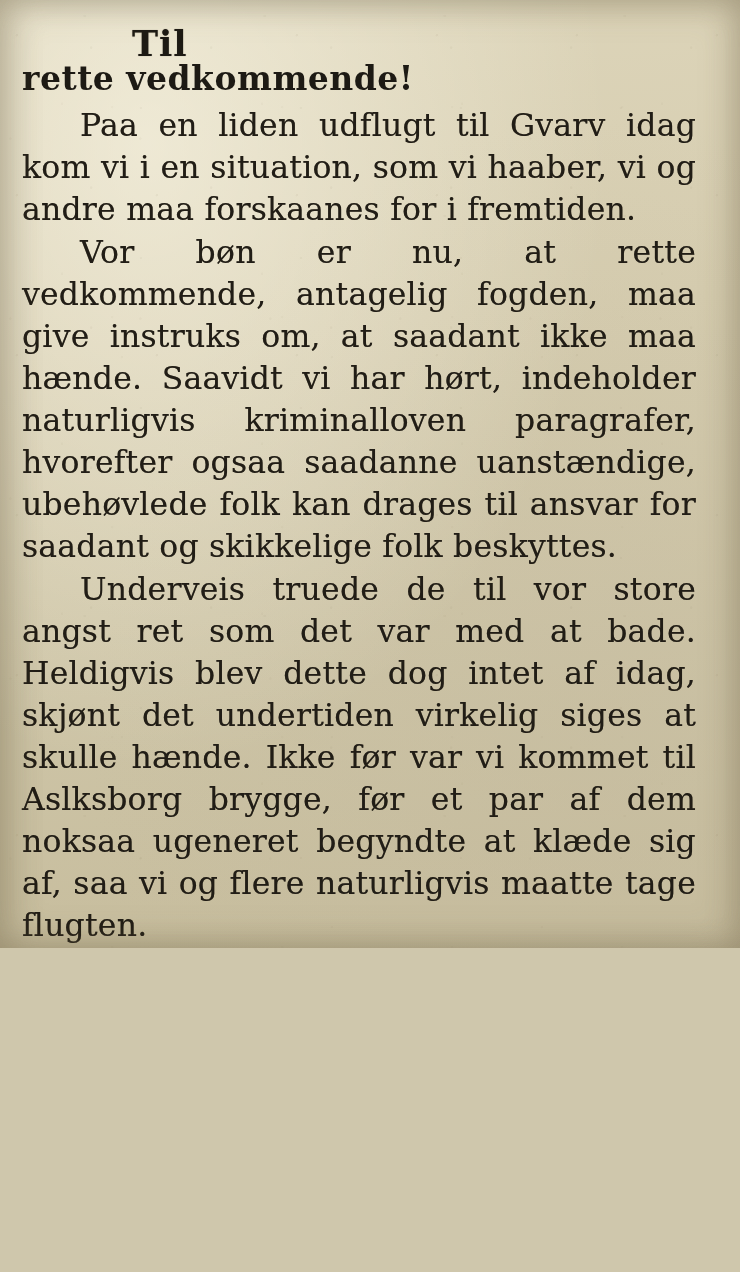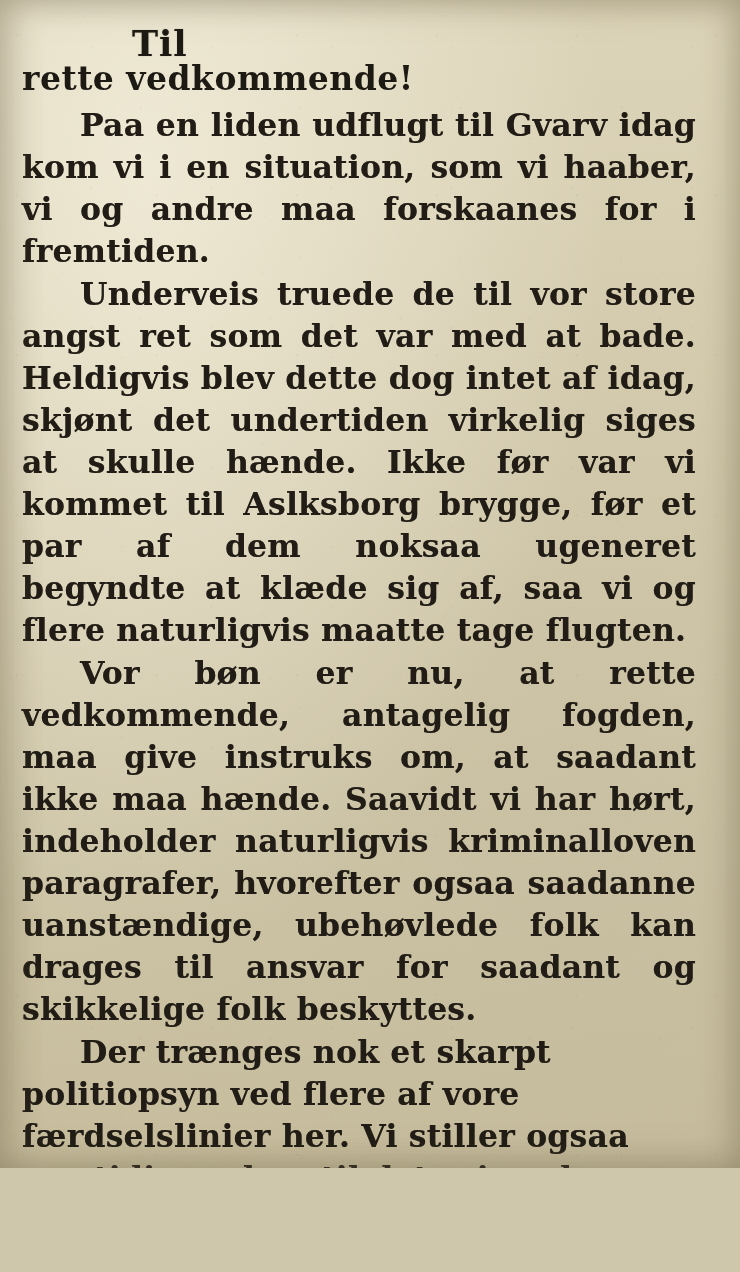--- a/index.html
+++ b/index.html
@@ -9,21 +9,21 @@
   body {
     width: 740px;
     height: 1272px;
     overflow: hidden;
     background: #cfc7ac;
     font-family: "DejaVu Serif", serif;
   }
   .page {
     position: relative;
     width: 740px;
-    height: 1168px;
+    height: 948px;
     background:
       radial-gradient(ellipse at 20% 15%, rgba(255,252,238,0.55) 0%, rgba(255,252,238,0) 55%),
       radial-gradient(ellipse at 80% 80%, rgba(196,186,158,0.45) 0%, rgba(196,186,158,0) 60%),
       linear-gradient(175deg, #ddd5ba 0%, #d6cdb0 35%, #cdc4a6 70%, #c6bc9c 100%);
     box-sizing: border-box;
     overflow: hidden;
   }
   
   .grain {
     position: absolute;
@@ -91,21 +91,21 @@
   .para {
     font-size: 31.5px;
     line-height: 42px;
     letter-spacing: 0.2px;
     text-align: justify;
     text-justify: inter-word;
     color: #211d16;
     text-indent: 58px;
     margin: 0 0 1px 0;
     text-shadow: 0 0 0.6px rgba(40,34,20,0.5);
-    font-weight: 700;
+    font-weight: 400;
   }
   .para:last-of-type {
     text-align: left;
   }
 
   .bleed-through {
     position: absolute;
     left: 100px;
     top: 1196px;
     width: 520px;
@@ -143,22 +143,22 @@
   <div class="grain"></div>
 
   <div class="article fraktur">
     <div class="headline-line">
       <span class="headline-word">Til</span>
     </div>
     <div class="headline-second">rette vedkommende!</div>
 
     <div class="body-text">
       <p class="para">Paa en liden udflugt til Gvarv idag kom vi i en situation, som vi haaber, vi og andre maa forskaanes for i fremtiden.</p>
+      <p class="para">Vor bøn er nu, at rette vedkommende, antagelig fogden, maa give instruks om, at saadant ikke maa hænde. Saavidt vi har hørt, indeholder naturligvis kriminalloven paragrafer, hvorefter ogsaa saadanne uanstændige, ubehøvlede folk kan drages til ansvar for saadant og skikkelige folk beskyttes.</p>
       <p class="para">Underveis truede de til vor store angst ret som det var med at bade. Heldigvis blev dette dog intet af idag, skjønt det undertiden virkelig siges at skulle hænde. Ikke før var vi kommet til Aslksborg brygge, før et par af dem noksaa ugeneret begyndte at klæde sig af, saa vi og flere naturligvis maatte tage flugten.</p>
-      <p class="para">Vor bøn er nu, at rette vedkommende, antagelig fogden, maa give instruks om, at saadant ikke maa hænde. Saavidt vi har hørt, indeholder naturligvis kriminalloven paragrafer, hvorefter ogsaa saadanne uanstændige, ubehøvlede folk kan drages til ansvar for saadant og skikkelige folk beskyttes.</p>
       <p class="para">Der trænges nok et skarpt politiopsyn ved flere af vore færdselslinier her. Vi stiller ogsaa samtidig en bøn til det reisende publikum angaaende lignende uanstændige forstyrrelser af „veifreden“.</p>
 
     </div>
   </div>
 
   <div class="bleed-through">noloboS</div>
   <div class="right-bleed">A</div>
   <div class="rule-block"></div>
 
   <div class="edge-shade"></div>

